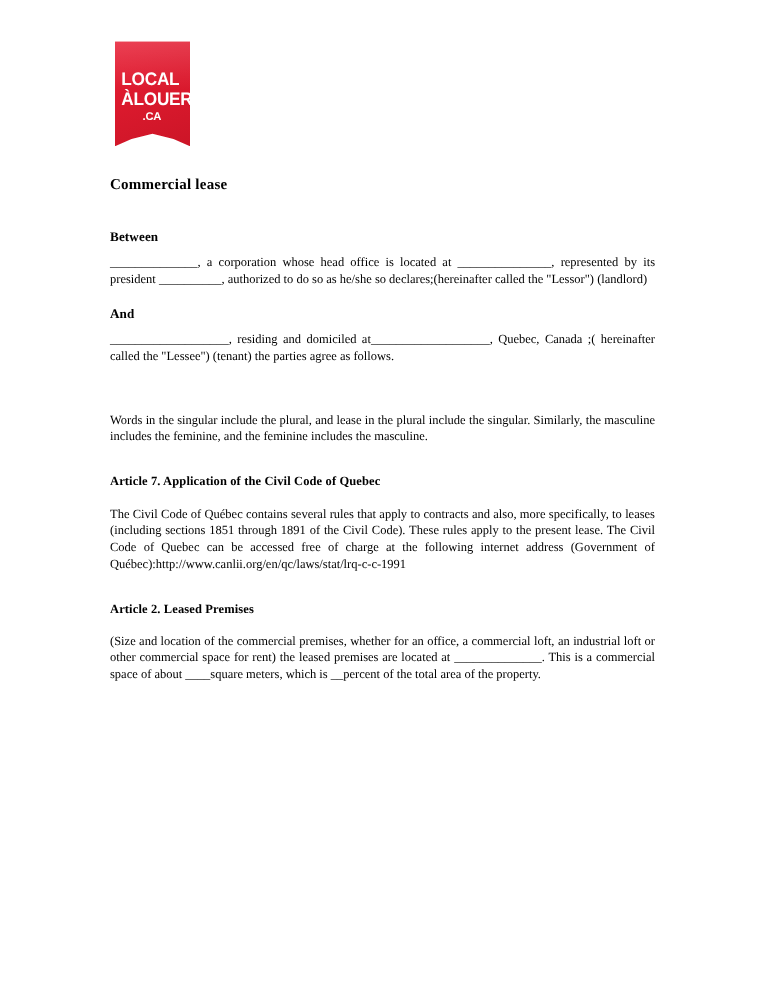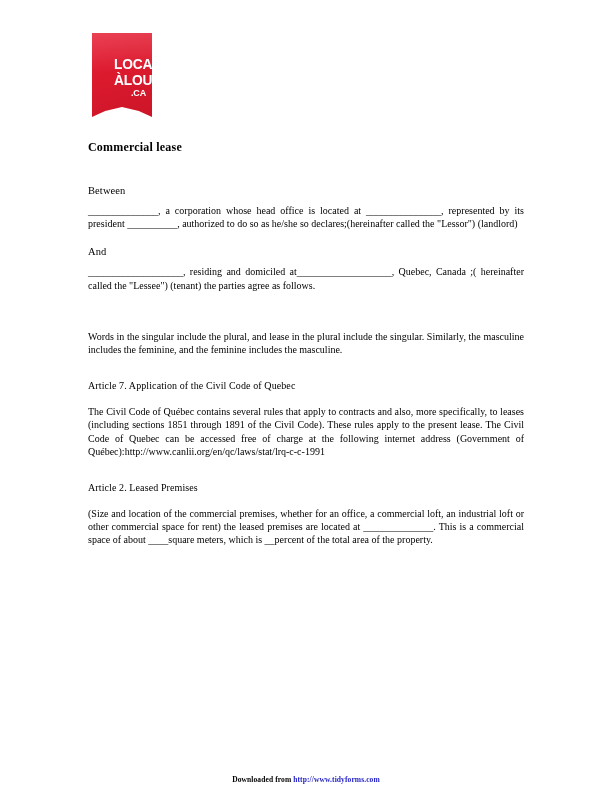--- a/index.html
+++ b/index.html
@@ -55,21 +55,20 @@
     left: 0;
     top: 24px;
     width: 60px;
     padding: 0 5px;
     box-sizing: border-box;
     font-family: "Liberation Sans", "DejaVu Sans", sans-serif;
     color: #ffffff;
     font-weight: bold;
     line-height: 1.0;
     letter-spacing: -0.2px;
-    margin-left: 17px;
   }
   .logo-line1 { font-size: 14.5px; transform: scaleX(0.95); transform-origin: left center; }
   .logo-line2 { font-size: 14.5px; transform: scaleX(0.95); transform-origin: left center; margin-top: 1px; }
   .logo-line3 { font-size: 9px; text-align: center; margin-top: 2px; padding-right: 1px; }
 
   
   .doc {
     position: absolute;
     left: 88px;
     top: 140px;
@@ -78,21 +77,21 @@
 
   .doc-title {
     font-size: 12px;
     font-weight: bold;
     letter-spacing: 0.2px;
     margin: 0 0 30px 0;
   }
 
   .heading {
     font-size: 10.5px;
-    font-weight: normal;
+    font-weight: bold;
     letter-spacing: 0.1px;
     margin: 0;
   }
   .heading.small { font-size: 10px; }
 
   .para {
     font-size: 10px;
     line-height: 1.32;
     text-align: justify;
     margin: 0;
@@ -162,17 +161,14 @@
     <p class="para">The Civil Code of Québec contains several rules that apply to contracts and also, more specifically, to leases (including sections 1851 through 1891 of the Civil Code). These rules apply to the present lease. The Civil Code of Quebec can be accessed free of charge at the following internet address (Government of Québec):http://www.canlii.org/en/qc/laws/stat/lrq-c-c-1991</p>
 
     <div class="gap-24"></div>
 
     <div class="heading small">Article 2. Leased Premises</div>
     <div class="gap-14"></div>
     <p class="para">(Size and location of the commercial premises, whether for an office, a commercial loft, an industrial loft or other commercial space for rent) the leased premises are located at ______________. This is a commercial space of about ____square meters, which is __percent of the total area of the property.</p>
 
   </div>
 
-  <div class="footer">
-    <span class="label">Downloaded from </span><a class="link" href="#">http://www.tidyforms.com</a>
-  </div>
 
 </div>
 
 </body></html>

